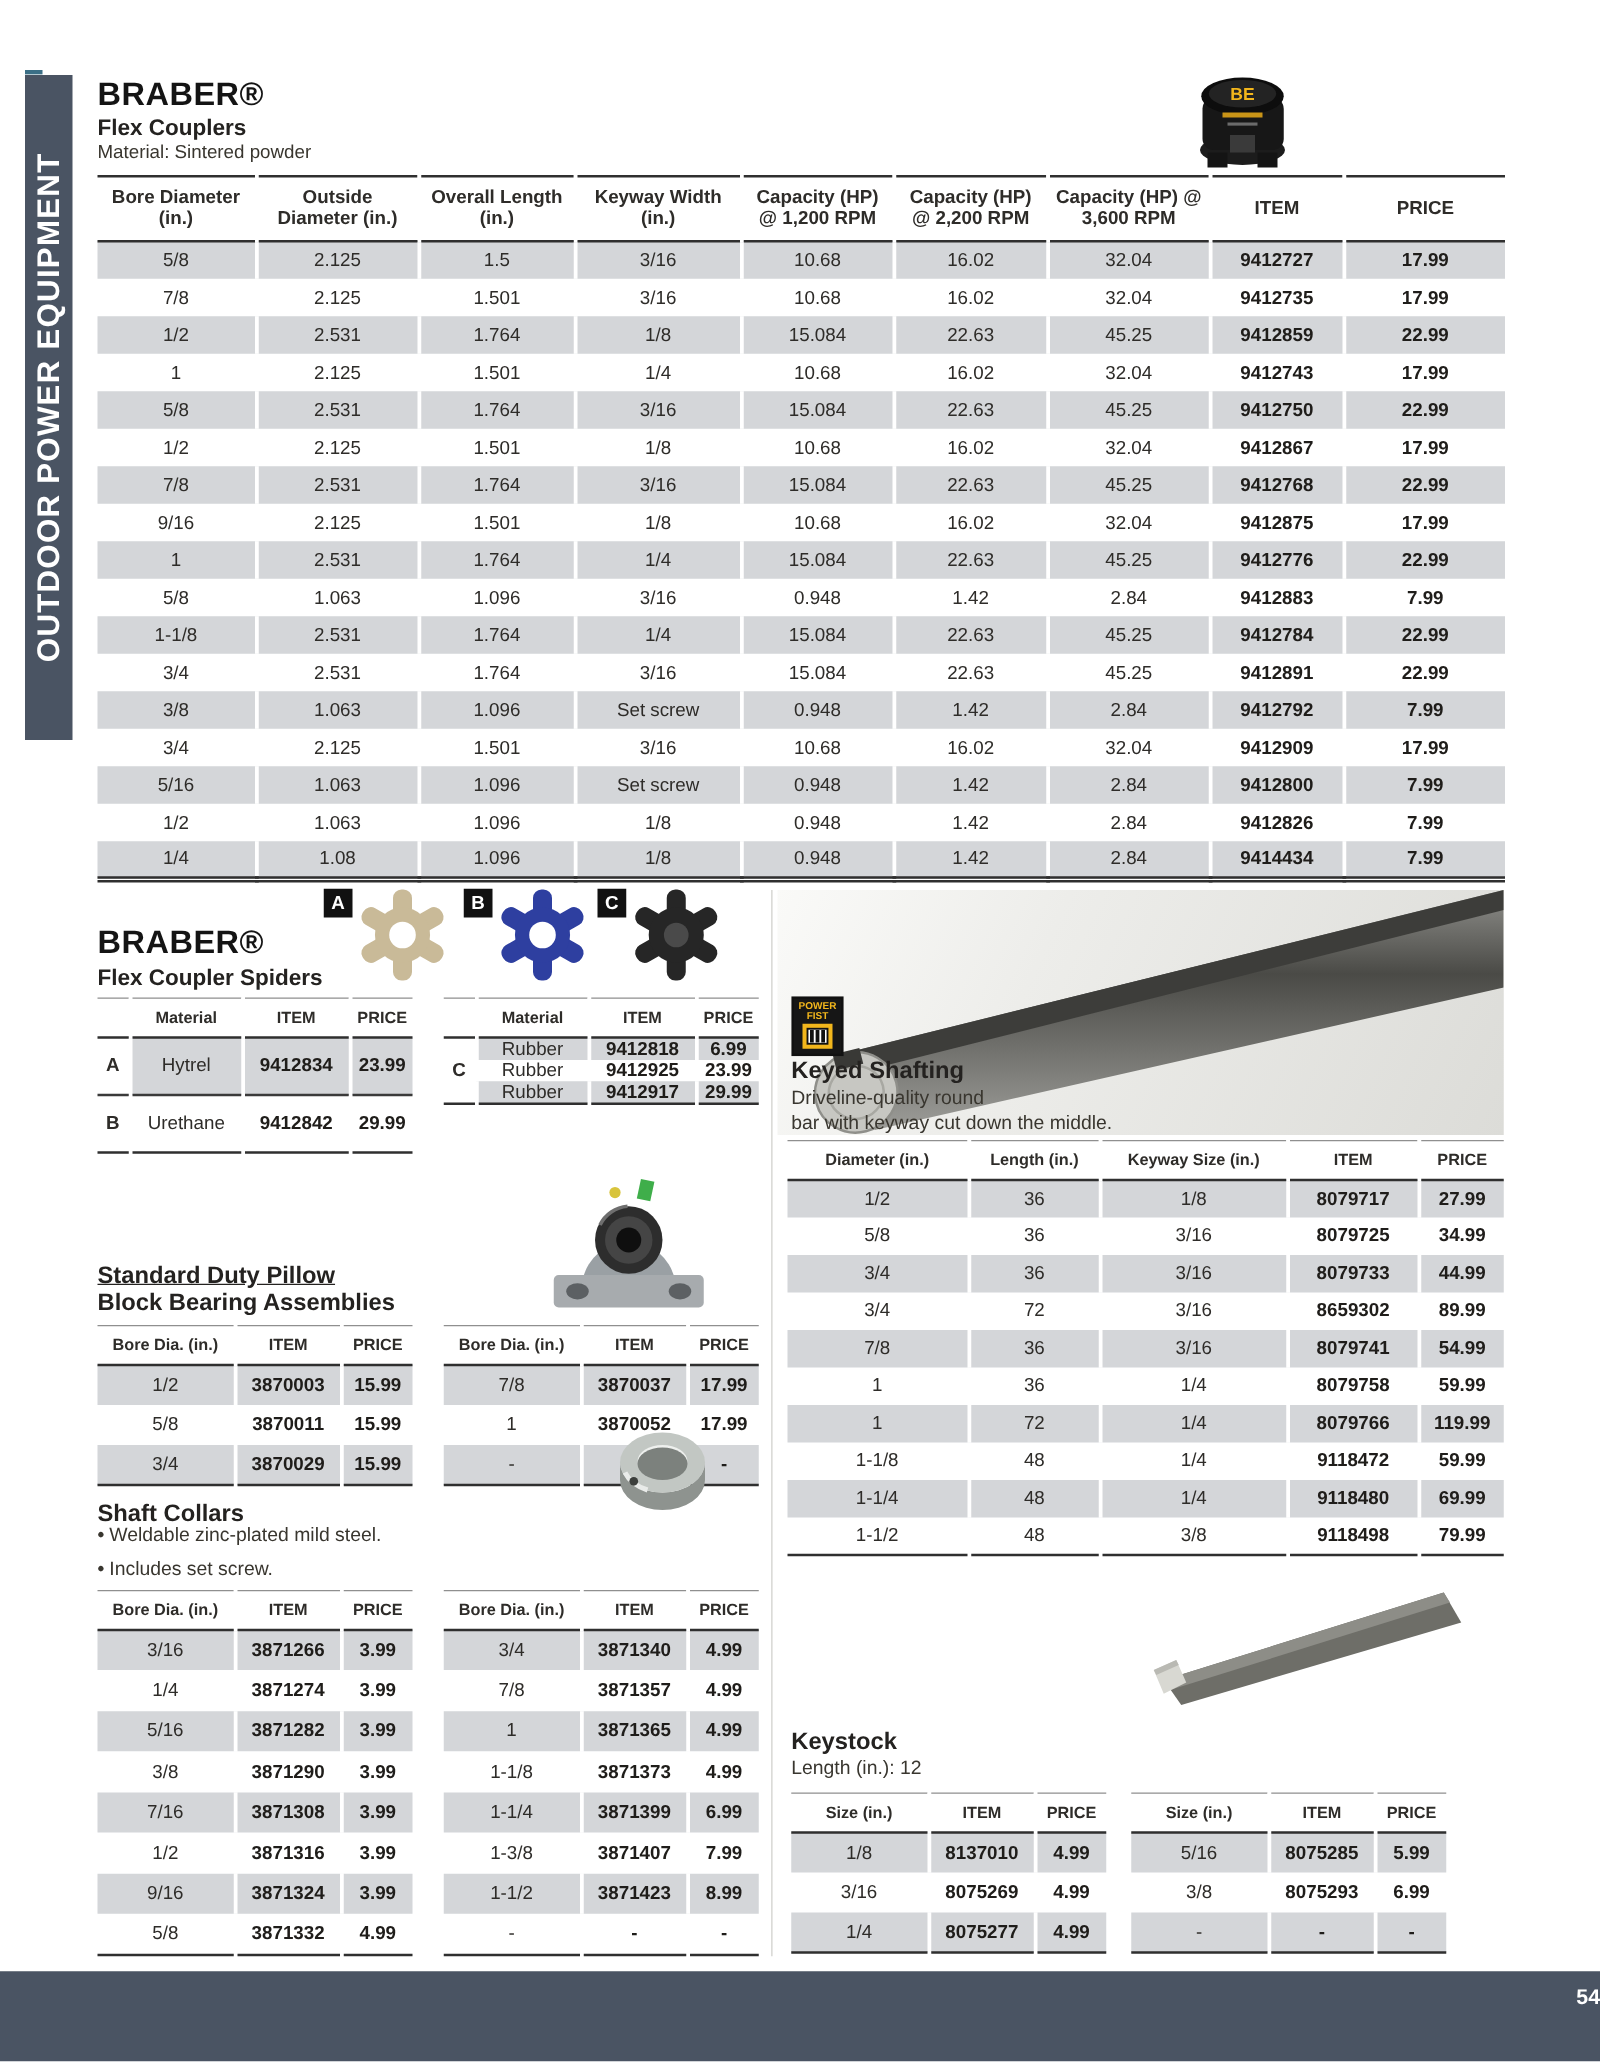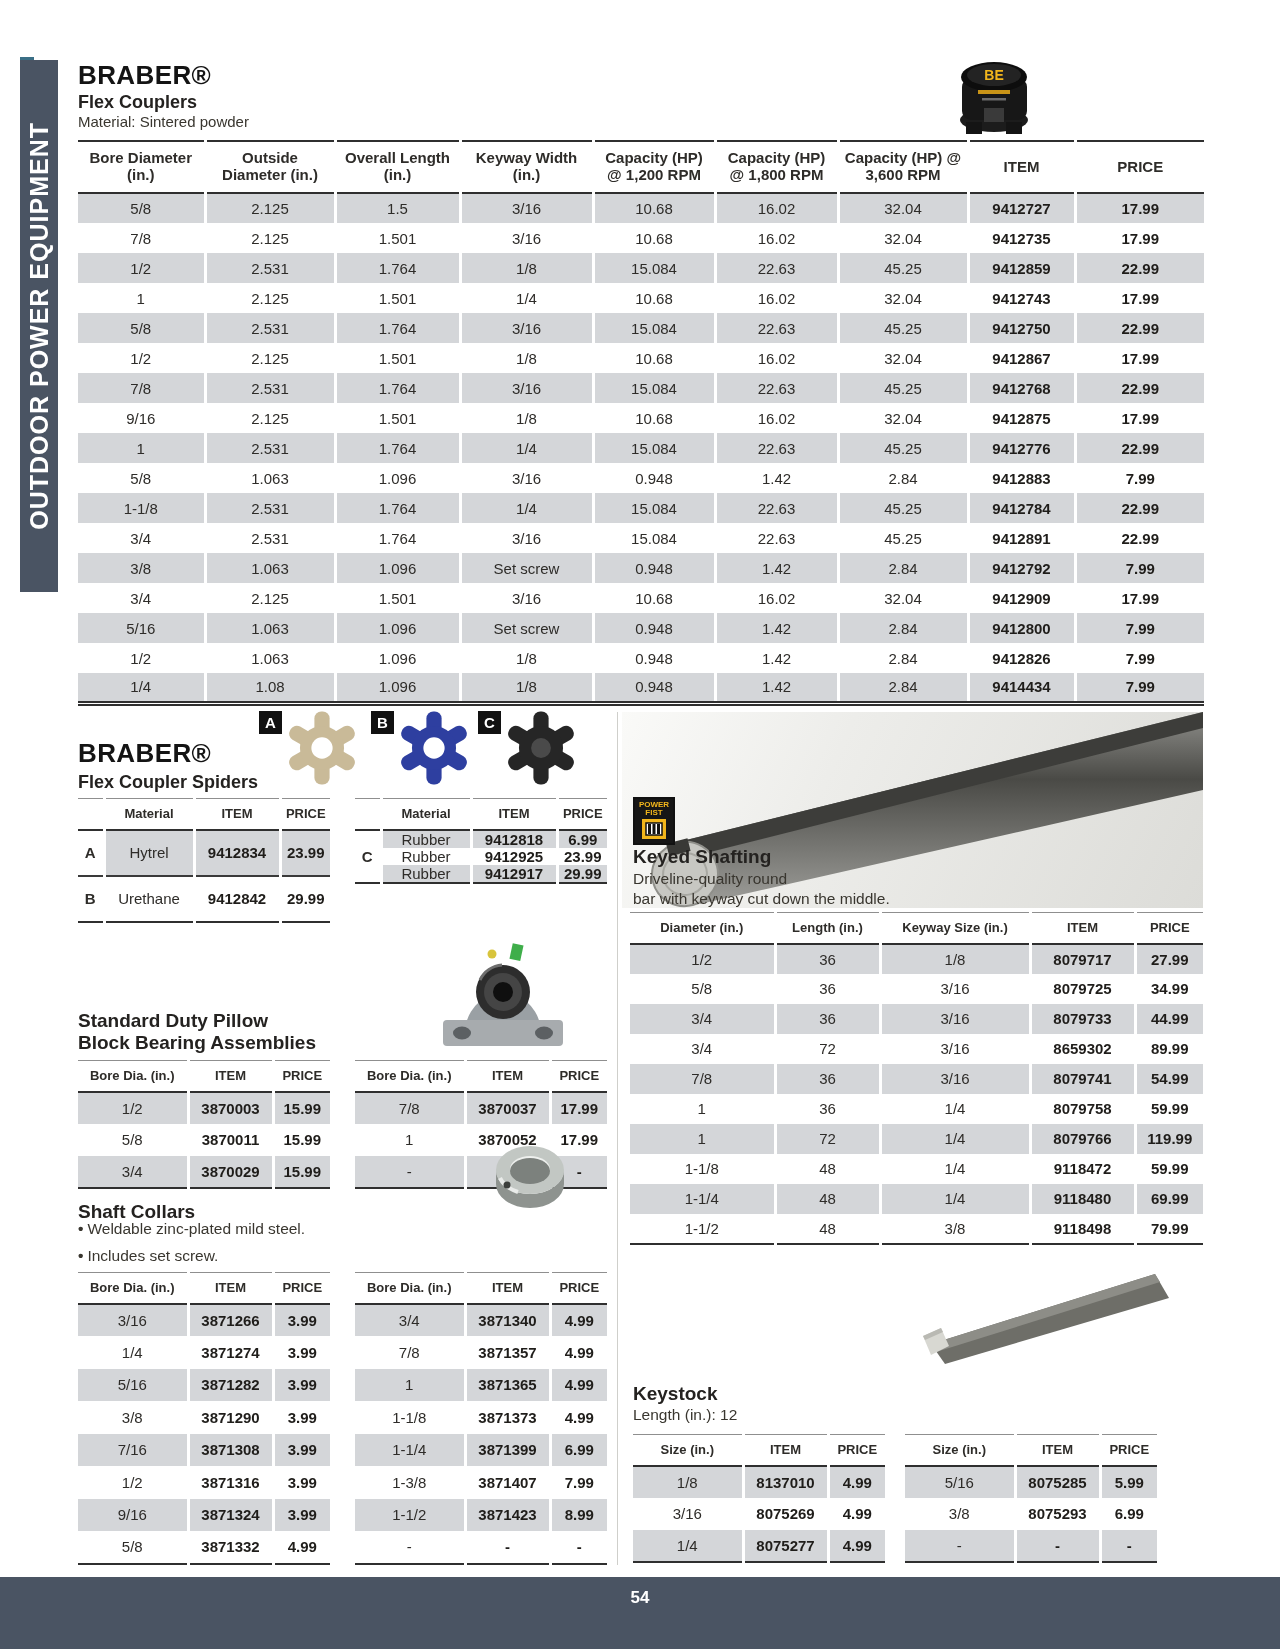--- a/index.html
+++ b/index.html
@@ -65,21 +65,21 @@
   
   .fig{position:absolute;}
   .chip{position:absolute;width:23px;height:23px;background:#111;color:#fff;
     font-size:15px;font-weight:700;display:flex;align-items:center;justify-content:center;}
   .ks-photo{position:absolute;left:622px;top:712px;width:581px;height:196px;
     background:linear-gradient(115deg,#fafaf8 0%,#ededea 35%,#dcdcd8 100%);overflow:hidden;}
   .divider{position:absolute;left:617px;top:712px;width:1px;height:853px;background:#cfcfcb;}
 
   
   .footer{position:absolute;left:0;top:1577px;width:1280px;height:72px;background:#4a5463;
-    text-align:center;box-sizing:border-box;padding-top:11px;}
+    text-align:right;box-sizing:border-box;padding-top:11px;}
   .footer .num{color:#fff;font-size:17px;font-weight:700;}
 </style>
 </head>
 <body>
 
 <div id="page">
 
   <span class="corner-icon">
     <svg width="16" height="13" viewBox="0 0 16 13">
       <rect x="0" y="0" width="14" height="3.5" fill="#3b6f86"></rect>
@@ -113,21 +113,21 @@
   </span>
 
   <table class="t main-t" style="left:78px;top:140px;">
       <thead>
         <tr>
           <th>Bore Diameter (in.)</th>
           <th>Outside Diameter (in.)</th>
           <th>Overall Length (in.)</th>
           <th>Keyway Width (in.)</th>
           <th>Capacity (HP) @ 1,200 RPM</th>
-          <th>Capacity (HP) @ 1,800 RPM</th>
+          <th>Capacity (HP) @ 2,200 RPM</th>
           <th>Capacity (HP) @ 3,600 RPM</th>
           <th>ITEM</th>
           <th>PRICE</th>
         </tr>
       </thead>
       <tbody>
         <tr>
           <td>5/8</td>
           <td>2.125</td>
           <td>1.5</td>
@@ -590,21 +590,21 @@
       <rect x="5" y="92" width="120" height="26" rx="4" fill="#a7abae"></rect>
       <ellipse cx="24" cy="105" rx="9" ry="6.5" fill="#5c6063"></ellipse>
       <ellipse cx="106" cy="105" rx="9" ry="6.5" fill="#5c6063"></ellipse>
       <circle cx="65" cy="64" r="27" fill="#2d2d2d"></circle>
       <circle cx="65" cy="64" r="19" fill="#454545"></circle>
       <circle cx="65" cy="64" r="10" fill="#0f0f0f"></circle>
       <path d="M42,52 A27,27 0 0 1 64,37" stroke="#6e6e6e" stroke-width="3" fill="none"></path>
     </svg>
   </span>
 
-  <div class="h2big" style="left:78px;top:1010px;">Standard Duty Pillow</div>
+  <div class="h2big" style="left:78px;top:1010px;text-decoration:underline;">Standard Duty Pillow</div>
   <div class="h2big" style="left:78px;top:1032px;">Block Bearing Assemblies</div>
 
   <table class="t small c3 rows32" style="left:78px;top:1060px;">
       <thead>
         <tr>
           <th>Bore Dia. (in.)</th>
           <th>ITEM</th>
           <th>PRICE</th>
         </tr>
       </thead>

